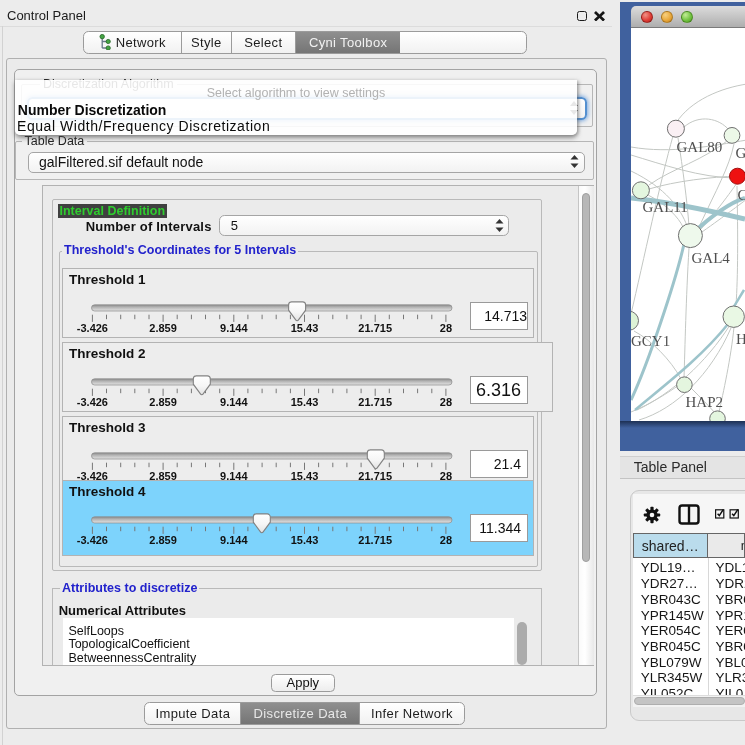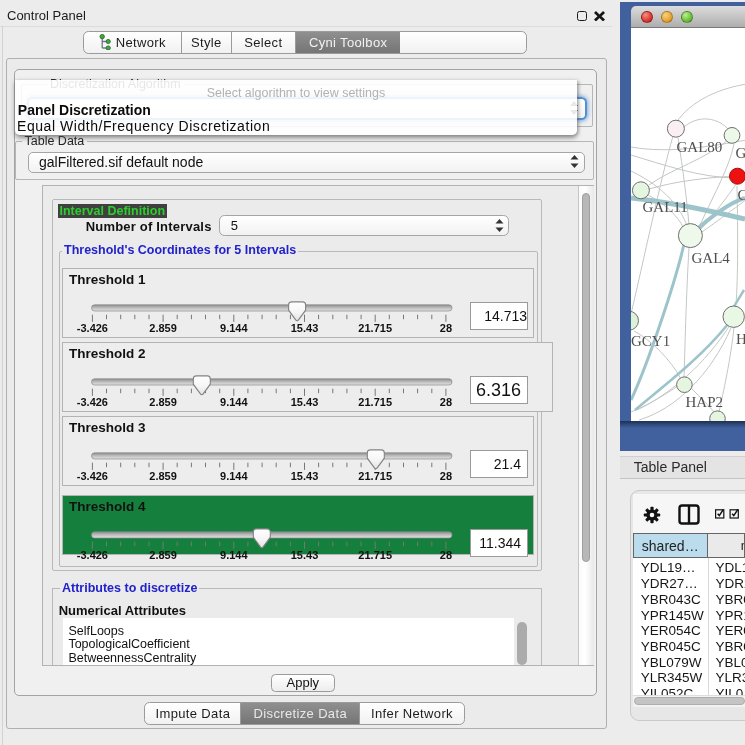--- a/index.html
+++ b/index.html
@@ -29,21 +29,21 @@
   <div style="width:50.1px;display:flex;align-items:center;justify-content:center;border-left:1px solid #9b9b9b;">Style</div>
   <div style="width:64px;display:flex;align-items:center;justify-content:center;border-left:1px solid #9b9b9b;">Select</div>
   <div style="width:105.7px;display:flex;align-items:center;justify-content:center;border-left:1px solid #9b9b9b;background:linear-gradient(#8f8f8f,#757575);color:#f2f2f2;">Cyni Toolbox</div>
 </div>
 
 <div class="abs" style="left:5.5px;top:57.5px;width:601.5px;height:671.5px;border:1px solid #b0b0b0;border-radius:3px;background:#ebebeb;"></div>
 
 <div class="abs" style="left:13.7px;top:69.3px;width:583px;height:627px;border:1px solid #a3a3a3;border-radius:5px;background:#f0f0f0;"></div>
 
 <div class="abs" style="left:20.5px;top:84px;width:572px;height:42.5px;border:1px solid #b6b6b6;border-radius:2px;"></div>
-<div class="abs" style="left:47px;top:76.5px;font-size:12.5px;color:#222;background:#f0f0f0;padding:0 3px;">Discretization Algorithm</div>
+<div class="abs" style="left:40px;top:76.5px;font-size:12.5px;color:#222;background:#f0f0f0;padding:0 3px;">Discretization Algorithm</div>
 <div class="abs" style="left:27px;top:96.5px;width:559.5px;height:23px;border-radius:5.5px;background:linear-gradient(#ffffff,#f2f2f2);border:2px solid #5490d0;box-shadow:0 0 4px 1px rgba(90,150,220,0.8);"></div>
 <svg class="abs" style="left:569px;top:101px;" width="10" height="14" viewBox="0 0 10 14">
     <path d="M5 0 L9 5 L1 5 Z" fill="#333"></path>
     <path d="M5 14 L9 9 L1 9 Z" fill="#333"></path>
   </svg>
 
 <div class="abs" style="left:14.5px;top:140.5px;width:579px;height:39.5px;border:1px solid #b6b6b6;border-radius:2px;"></div>
 <div class="abs" style="left:21.5px;top:134.3px;font-size:12.5px;color:#222;background:#f0f0f0;padding:0 3px;">Table Data</div>
 <div class="abs" style="left:28px;top:151.5px;width:556.5px;height:21px;border-radius:5px;background:linear-gradient(#ffffff,#f2f2f2);border:1px solid #a5a5a5;font-size:14px;color:#111;line-height:19.5px;padding-left:10px;">galFiltered.sif default node</div>
 <svg class="abs" style="left:570px;top:155px;" width="9" height="13" viewBox="0 0 9 13">
@@ -144,21 +144,21 @@
       <text x="29.4" y="38.7" font-size="11" font-weight="bold" fill="#111" text-anchor="middle" font-family="Liberation Sans, sans-serif">-3.426</text>
       <text x="100.1" y="38.7" font-size="11" font-weight="bold" fill="#111" text-anchor="middle" font-family="Liberation Sans, sans-serif">2.859</text>
       <text x="170.8" y="38.7" font-size="11" font-weight="bold" fill="#111" text-anchor="middle" font-family="Liberation Sans, sans-serif">9.144</text>
       <text x="241.5" y="38.7" font-size="11" font-weight="bold" fill="#111" text-anchor="middle" font-family="Liberation Sans, sans-serif">15.43</text>
       <text x="312.2" y="38.7" font-size="11" font-weight="bold" fill="#111" text-anchor="middle" font-family="Liberation Sans, sans-serif">21.715</text>
       <text x="382.9" y="38.7" font-size="11" font-weight="bold" fill="#111" text-anchor="middle" font-family="Liberation Sans, sans-serif">28</text>
       <path d="M306.8 8.9 h11.5 a3 3 0 0 1 3 3 v5.3 l-7.3 9.9 a1.5 1.5 0 0 1 -2.4 0 l-7.3 -9.9 v-5.3 a3 3 0 0 1 3 -3 z" fill="url(#thm2)" stroke="#828282" stroke-width="1.1"></path>
     </svg>
 <div style="position:absolute;left:407.5px;top:33px;width:58px;height:28px;background:#fff;border:1px solid #9a9a9a;font-size:14px;color:#111;text-align:right;line-height:26px;padding-right:6px;">21.4</div>
 </div>
-<div class="abs" style="left:61.5px;top:495px;width:472px;height:60px;border:1px solid #b3b3b3;background:#15803d;">
+<div class="abs" style="left:61.5px;top:480px;width:472px;height:76px;border:1px solid #b3b3b3;background:#7dd3fc;">
 <div style="position:absolute;left:6.5px;top:3.2px;font-size:13.5px;font-weight:bold;color:#111;">Threshold 4</div>
 <svg style="position:absolute;left:0;top:24.0px;" width="472" height="45" viewBox="0 0 472 45">
       <defs>
         <linearGradient id="trk3" x1="0" y1="0" x2="0" y2="1">
           <stop offset="0" stop-color="#8d8d8d"></stop>
           <stop offset="0.45" stop-color="#b9b9b9"></stop>
           <stop offset="1" stop-color="#e3e3e3"></stop>
         </linearGradient>
         <linearGradient id="thm3" x1="0" y1="0" x2="0" y2="1">
           <stop offset="0" stop-color="#ffffff"></stop>
@@ -188,21 +188,21 @@
 <div class="abs" style="left:270.6px;top:674px;width:64.5px;height:17.5px;border:1px solid #9b9b9b;border-radius:4.5px;background:linear-gradient(#ffffff,#ededed);font-size:13px;color:#111;text-align:center;line-height:15.5px;">Apply</div>
 
 <div class="abs" style="left:144.4px;top:702px;width:320.4px;height:23px;border:1px solid #9b9b9b;border-radius:5.5px;background:linear-gradient(#ffffff,#f1f1f1);display:flex;overflow:hidden;font-size:13px;letter-spacing:0.35px;color:#1c1c1c;">
   <div style="width:95.3px;display:flex;align-items:center;justify-content:center;">Impute Data</div>
   <div style="width:119.2px;display:flex;align-items:center;justify-content:center;border-left:1px solid #9b9b9b;background:linear-gradient(#8f8f8f,#757575);color:#e8e8e8;">Discretize Data</div>
   <div style="width:104.9px;display:flex;align-items:center;justify-content:center;border-left:1px solid #9b9b9b;">Infer Network</div>
 </div>
 
 <div class="abs" style="left:15.3px;top:79.6px;width:561.3px;height:55px;background:rgba(255,255,255,0.89);border-radius:0 0 5px 5px;box-shadow:0 2.5px 5px rgba(70,70,70,0.55),2px 1px 3px rgba(110,110,110,0.3);"></div>
 <div class="abs" style="left:15.3px;top:86.3px;width:561.3px;text-align:center;font-size:12.5px;color:#b2b2b2;">Select algorithm to view settings</div>
-<div class="abs" style="left:17.8px;top:101.8px;font-size:14px;font-weight:bold;color:#0a0a0a;">Panel Discretization</div>
+<div class="abs" style="left:17.8px;top:101.8px;font-size:14px;font-weight:bold;color:#0a0a0a;">Number Discretization</div>
 <div class="abs" style="left:17px;top:118.3px;font-size:14px;letter-spacing:0.55px;color:#0a0a0a;">Equal Width/Frequency Discretization</div>
 
 <div class="abs" style="left:619.5px;top:1.5px;width:125.5px;height:449px;background:#40619e;"></div>
 <div class="abs" style="left:631px;top:6.2px;width:114px;height:22.2px;background:linear-gradient(#dcdcdc,#aeaeae);border-bottom:1px solid #7a7a7a;border-radius:5px 0 0 0;"></div>
 <div class="abs" style="left:641.2px;top:11.4px;width:11.6px;height:11.6px;border-radius:50%;background:radial-gradient(circle at 35% 30%,#f09286,#e04038 55%,#b32019);border:0.5px solid rgba(90,10,10,0.5);"></div>
 <div class="abs" style="left:661.2px;top:11.4px;width:11.6px;height:11.6px;border-radius:50%;background:radial-gradient(circle at 35% 30%,#f7d080,#e9a93c 55%,#c27d1c);border:0.5px solid rgba(120,80,10,0.5);"></div>
 <div class="abs" style="left:681.2px;top:11.4px;width:11.6px;height:11.6px;border-radius:50%;background:radial-gradient(circle at 35% 30%,#c2ec96,#74c443 55%,#4f9c23);border:0.5px solid rgba(40,90,10,0.5);"></div>
 <div class="abs" style="left:631px;top:28.4px;width:114px;height:392.3px;background:#ffffff;overflow:hidden;">
 <svg width="114" height="392.3" viewBox="0 0 114 392.3">
 <g fill="none" stroke="#c3c7c3" stroke-width="1">

